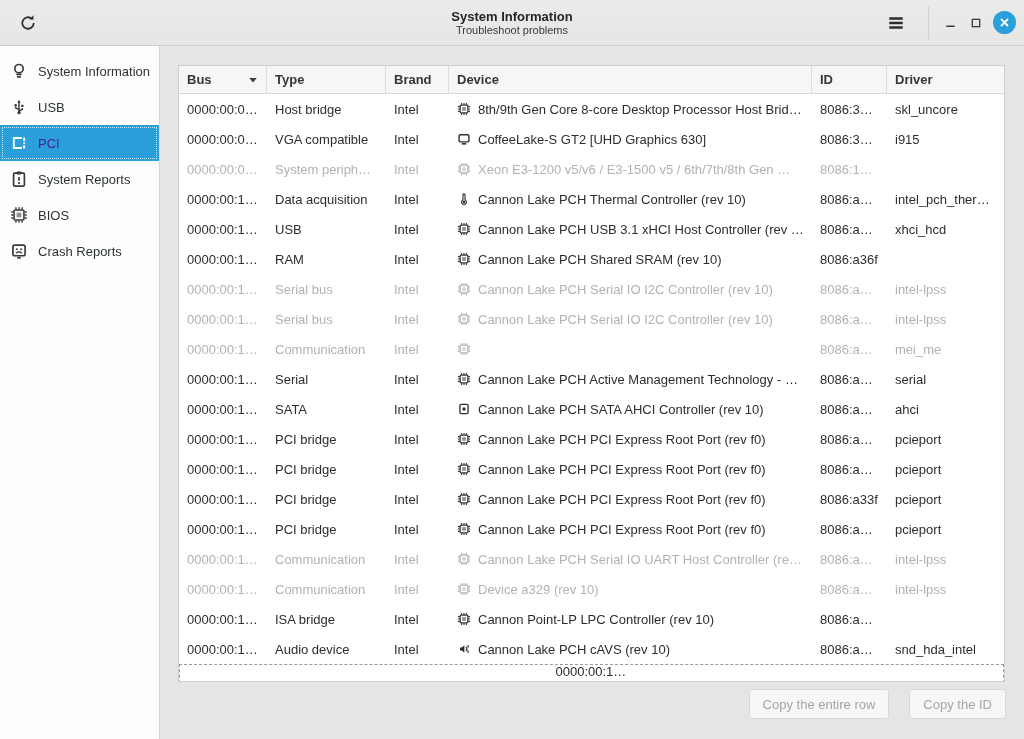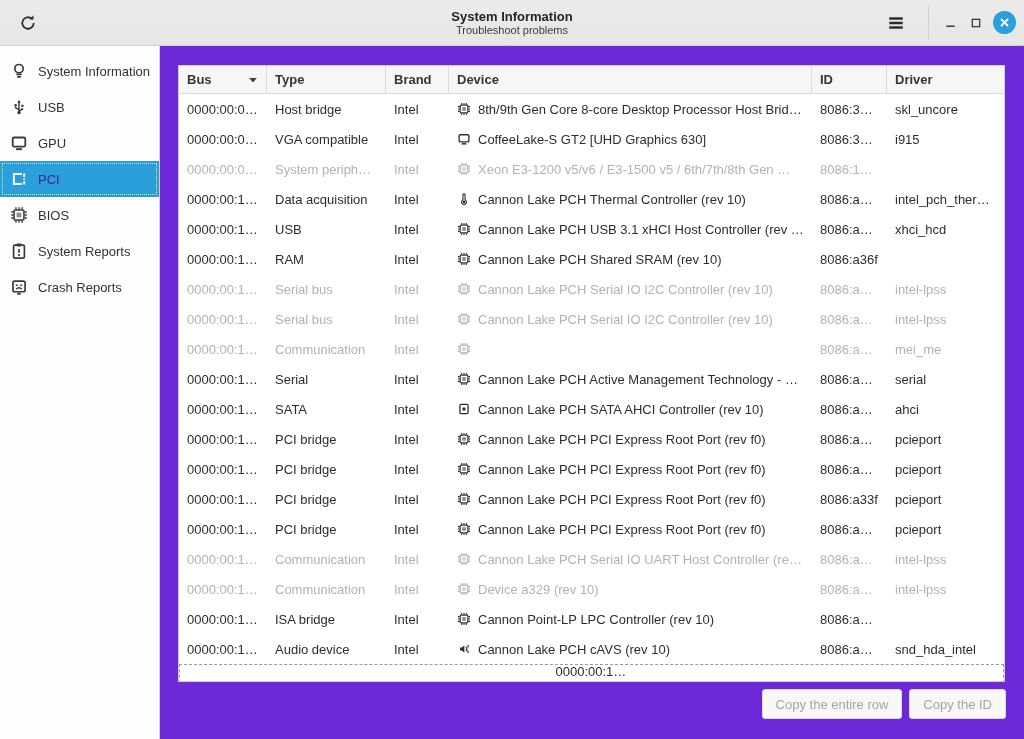--- a/index.html
+++ b/index.html
@@ -27,42 +27,42 @@
   
   .app-body { display:flex; height:693px; }
   .sidebar { width:160px; background:#fdfdfd; border-right:1px solid #d5d5d4; padding-top:7px; flex-shrink:0; }
   .side-item { height:36px; display:flex; align-items:center; gap:10px; padding-left:10px;
     font-size:13px; color:#2e3436; }
   .side-item .s-ico { color:#3a3a3a; }
   .side-item.selected { background:var(--accent,#2b9fdb); color:#4c1d95;
     outline:1px dotted rgba(255,255,255,.75); outline-offset:-3px; }
   .side-item.selected .s-ico { color:#ffffff; }
 
-  .main { position:relative; flex:1; background:#6d28d9; }
+  .main { position:relative; flex:1; background:#e5e5e5; }
 
   
   .table { position:absolute; left:18px; top:19px; right:19px; bottom:57px;
     background:#ffffff; border:1px solid #cfcfcf; display:flex; flex-direction:column; overflow:hidden; }
   .thead { display:flex; height:28px; background:#f6f6f6; border-bottom:1px solid #d9d9d9; flex-shrink:0; }
   .hcell { display:flex; align-items:center; justify-content:space-between; padding:0 8px;
     font-size:13px; font-weight:bold; color:#363636; border-right:1px solid #dcdcdc; flex-shrink:0; }
   .hcell:last-child { border-right:none; }
   .c-bus{width:88px} .c-type{width:119px} .c-brand{width:63px}
   .c-device{flex:1; min-width:0} .c-id{width:75px} .c-driver{width:117px}
   .tbody { flex:1; overflow:hidden; }
   .trow { display:flex; height:30px; align-items:center; font-size:13px; color:#2d2d2d; }
   .trow .cell { padding:0 8px; white-space:nowrap; overflow:hidden; text-overflow:ellipsis; flex-shrink:0; }
   .cell.c-device { display:flex; align-items:center; gap:7px; }
   .dev-ico { color:#2f2f2f; flex-shrink:0; }
   .trow.dim { color:#b2b2b2; }
   .trow.dim .dev-ico { color:#b2b2b2; }
   .trow.focused { outline:1px dashed #9a9a9a; outline-offset:-1px;flex-direction:column; }
 
   
-  .footer-actions { position:absolute; right:18px; bottom:20px; display:flex; gap:7px;padding-left:42px; }
+  .footer-actions { position:absolute; right:18px; bottom:20px; display:flex; gap:20px;padding-left:42px; }
   .action-btn { height:30px; padding:0 13px; font-size:13px; color:#a5a5a7;
     background:#f7f7f7; border:1px solid #d8d8d8; border-radius:3px;
     display:flex; align-items:center; font-family:inherit; }
 </style>
 </head>
 <body style="--accent: #2b9fdb;">
 
 <svg width="0" height="0" style="position:absolute" aria-hidden="true">
   <defs>
     <symbol id="refresh-icon" viewBox="0 0 16 16">
@@ -180,43 +180,37 @@
           <use href="#bulb-icon"></use>
         </svg>
         <span>System Information</span>
       </div>
       <div class="side-item">
         <svg class="ico s-ico" width="18" height="18">
           <use href="#usb-icon"></use>
         </svg>
         <span>USB</span>
       </div>
-      <div class="side-item">
-        <svg class="ico s-ico" width="18" height="18">
-          <use href="#display-icon"></use>
-        </svg>
-        <span>GPU</span>
-      </div>
       <div class="side-item selected">
         <svg class="ico s-ico" width="18" height="18">
           <use href="#pci-icon"></use>
         </svg>
         <span>PCI</span>
       </div>
       <div class="side-item">
         <svg class="ico s-ico" width="18" height="18">
-          <use href="#chip-icon"></use>
-        </svg>
-        <span>BIOS</span>
+          <use href="#clipboard-icon"></use>
+        </svg>
+        <span>System Reports</span>
       </div>
       <div class="side-item">
         <svg class="ico s-ico" width="18" height="18">
-          <use href="#clipboard-icon"></use>
-        </svg>
-        <span>System Reports</span>
+          <use href="#chip-icon"></use>
+        </svg>
+        <span>BIOS</span>
       </div>
       <div class="side-item">
         <svg class="ico s-ico" width="18" height="18">
           <use href="#crash-icon"></use>
         </svg>
         <span>Crash Reports</span>
       </div>
     </div>
 
   <div class="main">

